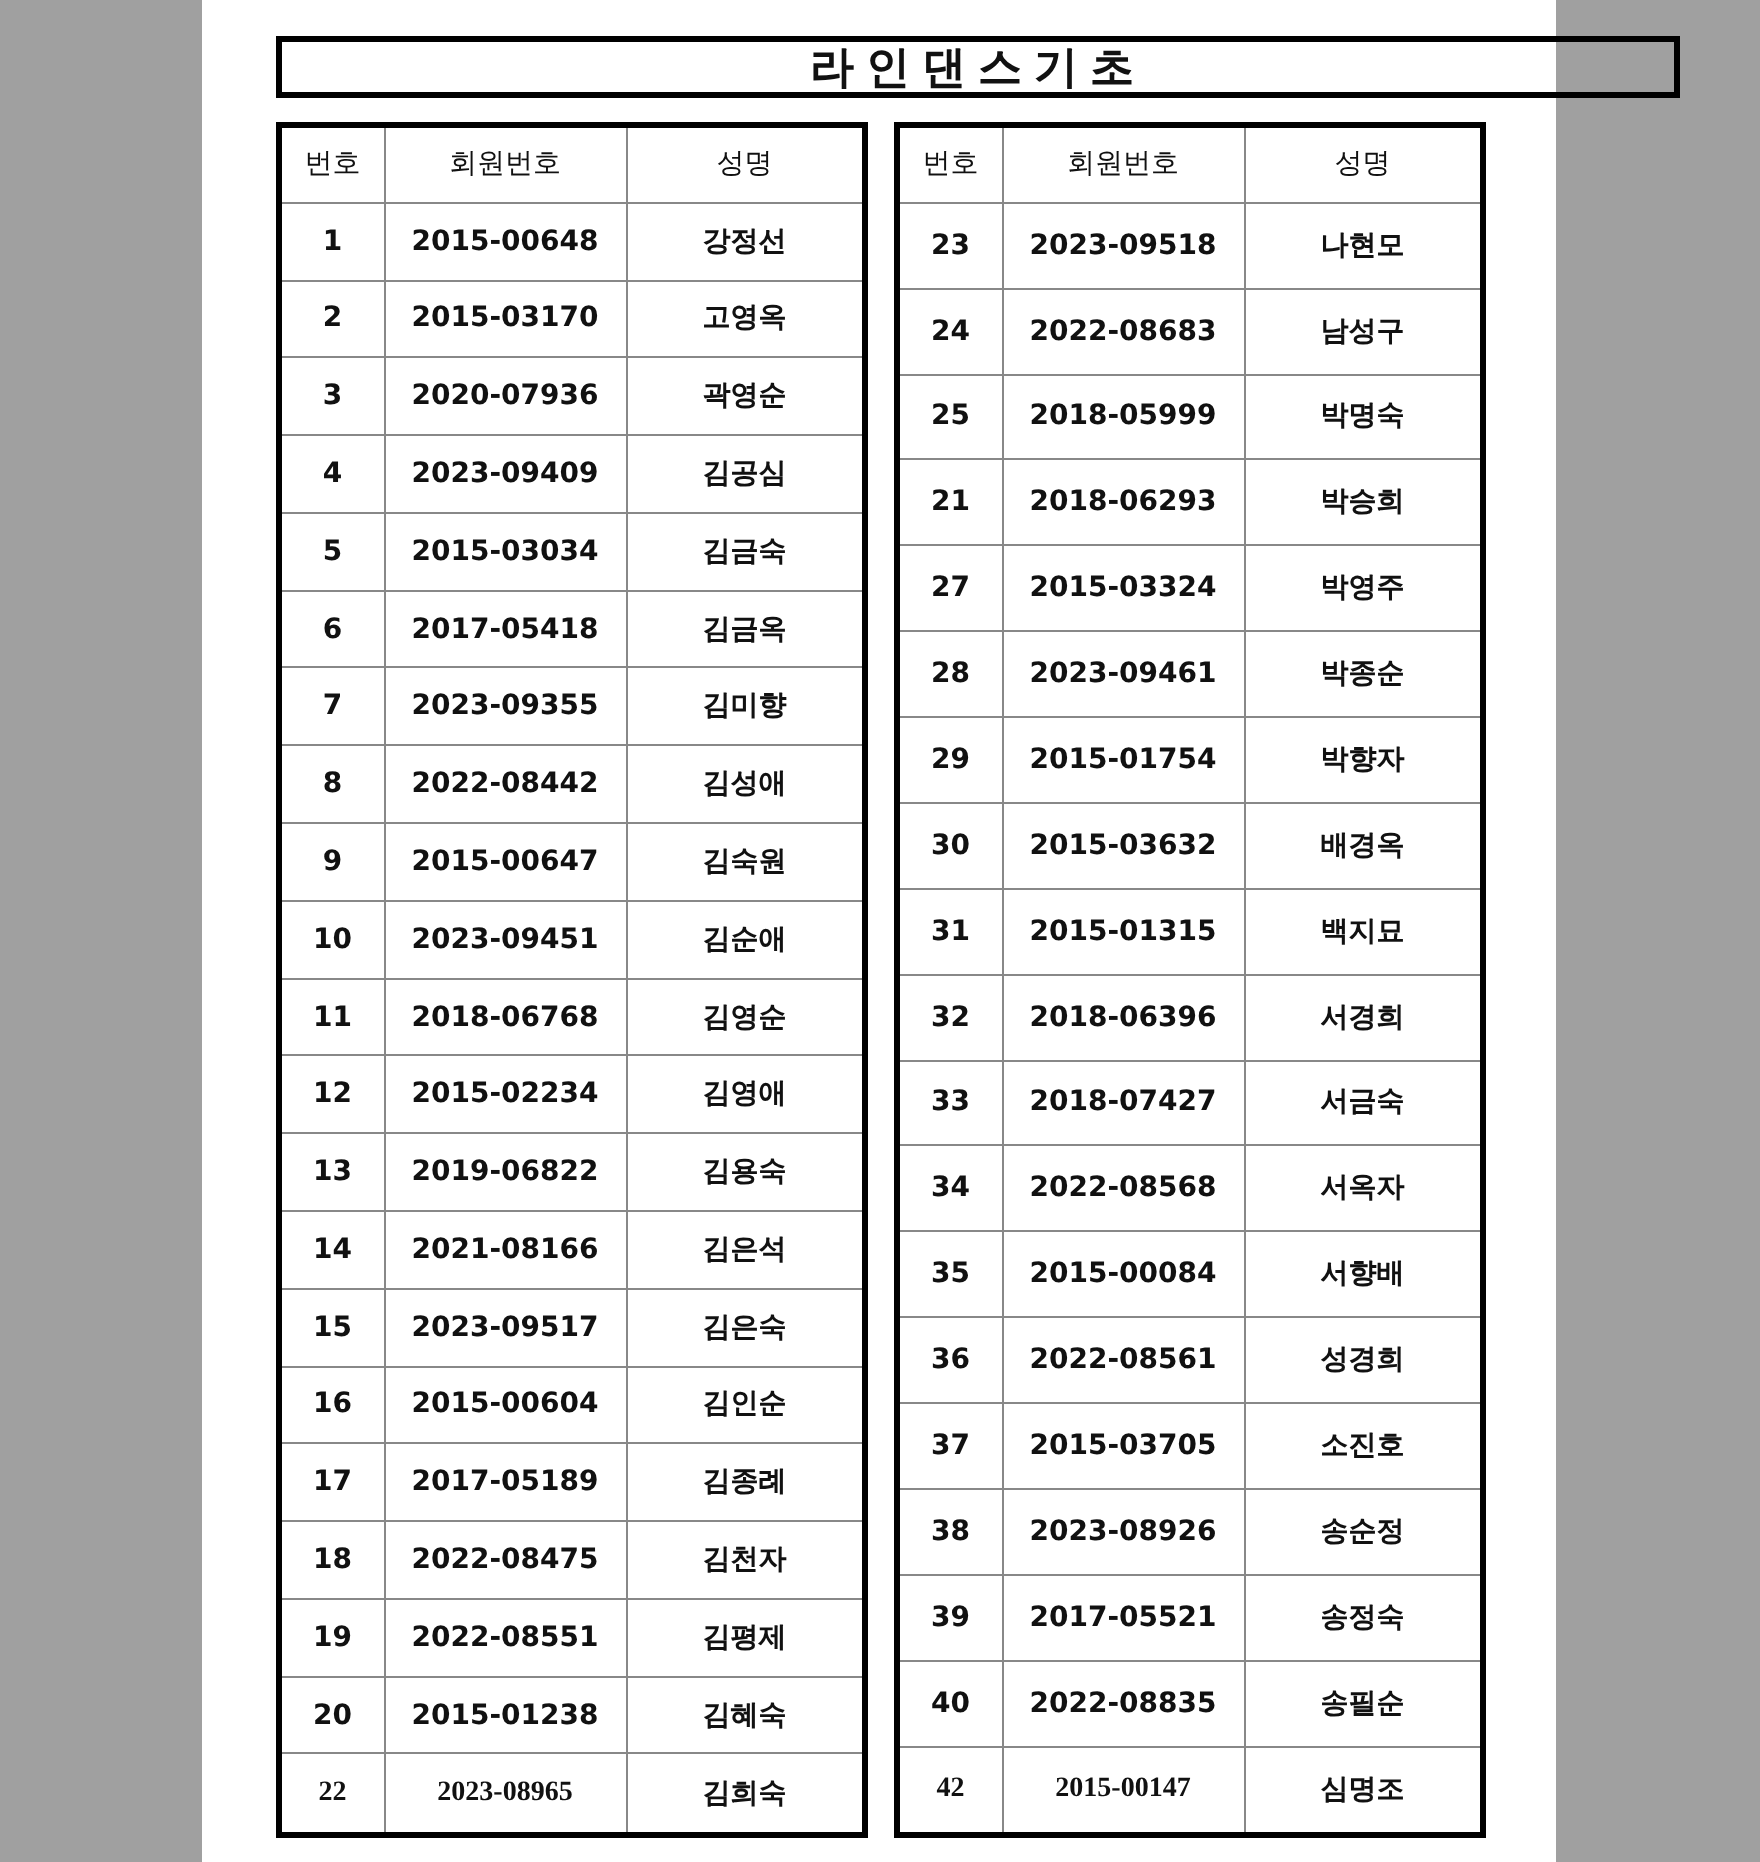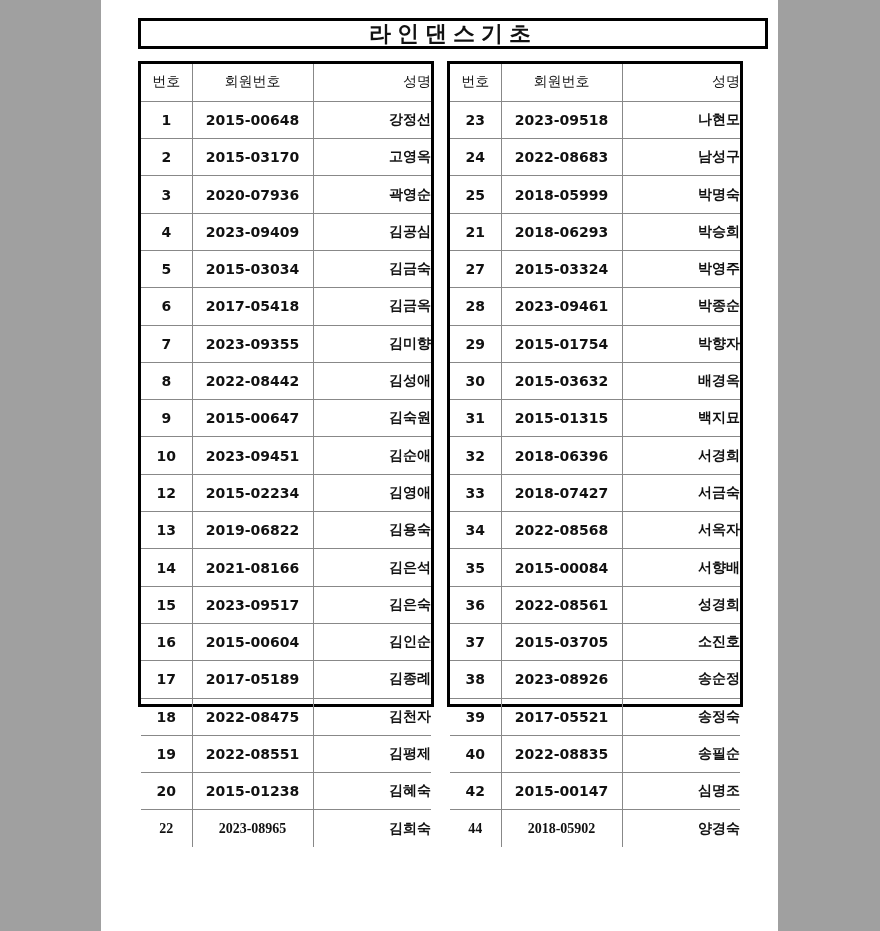--- a/index.html
+++ b/index.html
@@ -7,47 +7,47 @@
     width: 880px; height: 931px; overflow: hidden;
     background: #a0a0a0;
     font-family: "DejaVu Sans", "Liberation Sans", sans-serif;
     position: relative;
   }
   .page {
     position: absolute; left: 101px; top: 0; width: 677px; height: 931px;
     background: #ffffff;
   }
   .title-box {
-    position: absolute; left: 37px; top: 18px; width: 630px; height: 31px;
+    position: absolute; left: 37px; top: 18px; width: 702px; height: 31px;
     border: 3px solid #000; box-sizing: border-box;
     display: flex; align-items: center; justify-content: center;
   }
   .title {
     font-size: 22px; font-weight: bold; letter-spacing: 6px; color: #111;
   }
   .tbl-wrap {
-    position: absolute; top: 61px; height: 646px;
+    position: absolute; top: 61px; height: 858px;
     border: 3px solid #000; box-sizing: border-box;
   }
   .tbl-left { left: 37px; width: 296px; }
   .tbl-right { left: 346px; width: 296px; }
   table {
     border-collapse: collapse; width: 100%; height: 100%; table-layout: fixed;
   }
   td, th {
     border: 1px solid #888; text-align: center; vertical-align: middle;
     font-size: 14px; color: #111; padding: 0;
   }
   th { font-weight: normal; font-size: 14px; }
   td { font-weight: bold; }
   tr { height: 37.3px; }
   tr:first-child th { border-top: none; }
   tr:last-child td { border-bottom: none; font-family: Liberation Serif, serif; }
   tr > :first-child { border-left: none; }
-  tr > :last-child { border-right: none; text-align: right; }
+  tr > :last-child { border-right: none; }
   col.c1 { width: 51px; }
   col.c2 { width: 121px; }
   col.c3 { width: auto; }
 </style>
 </head>
 <body>
 
 <div class="page">
   <div class="title-box">
     <span class="title">라인댄스기초</span>
@@ -112,20 +112,25 @@
             <td>9</td>
             <td>2015-00647</td>
             <td>김숙원</td>
           </tr>
           <tr>
             <td>10</td>
             <td>2023-09451</td>
             <td>김순애</td>
           </tr>
           <tr>
+            <td>11</td>
+            <td>2018-06768</td>
+            <td>김영순</td>
+          </tr>
+          <tr>
             <td>12</td>
             <td>2015-02234</td>
             <td>김영애</td>
           </tr>
           <tr>
             <td>13</td>
             <td>2019-06822</td>
             <td>김용숙</td>
           </tr>
           <tr>
@@ -275,21 +280,16 @@
           <tr>
             <td>40</td>
             <td>2022-08835</td>
             <td>송필순</td>
           </tr>
           <tr>
             <td>42</td>
             <td>2015-00147</td>
             <td>심명조</td>
           </tr>
-          <tr>
-            <td>44</td>
-            <td>2018-05902</td>
-            <td>양경숙</td>
-          </tr>
         </tbody>
     </table>
   </div>
 </div>
 
 </body></html>

